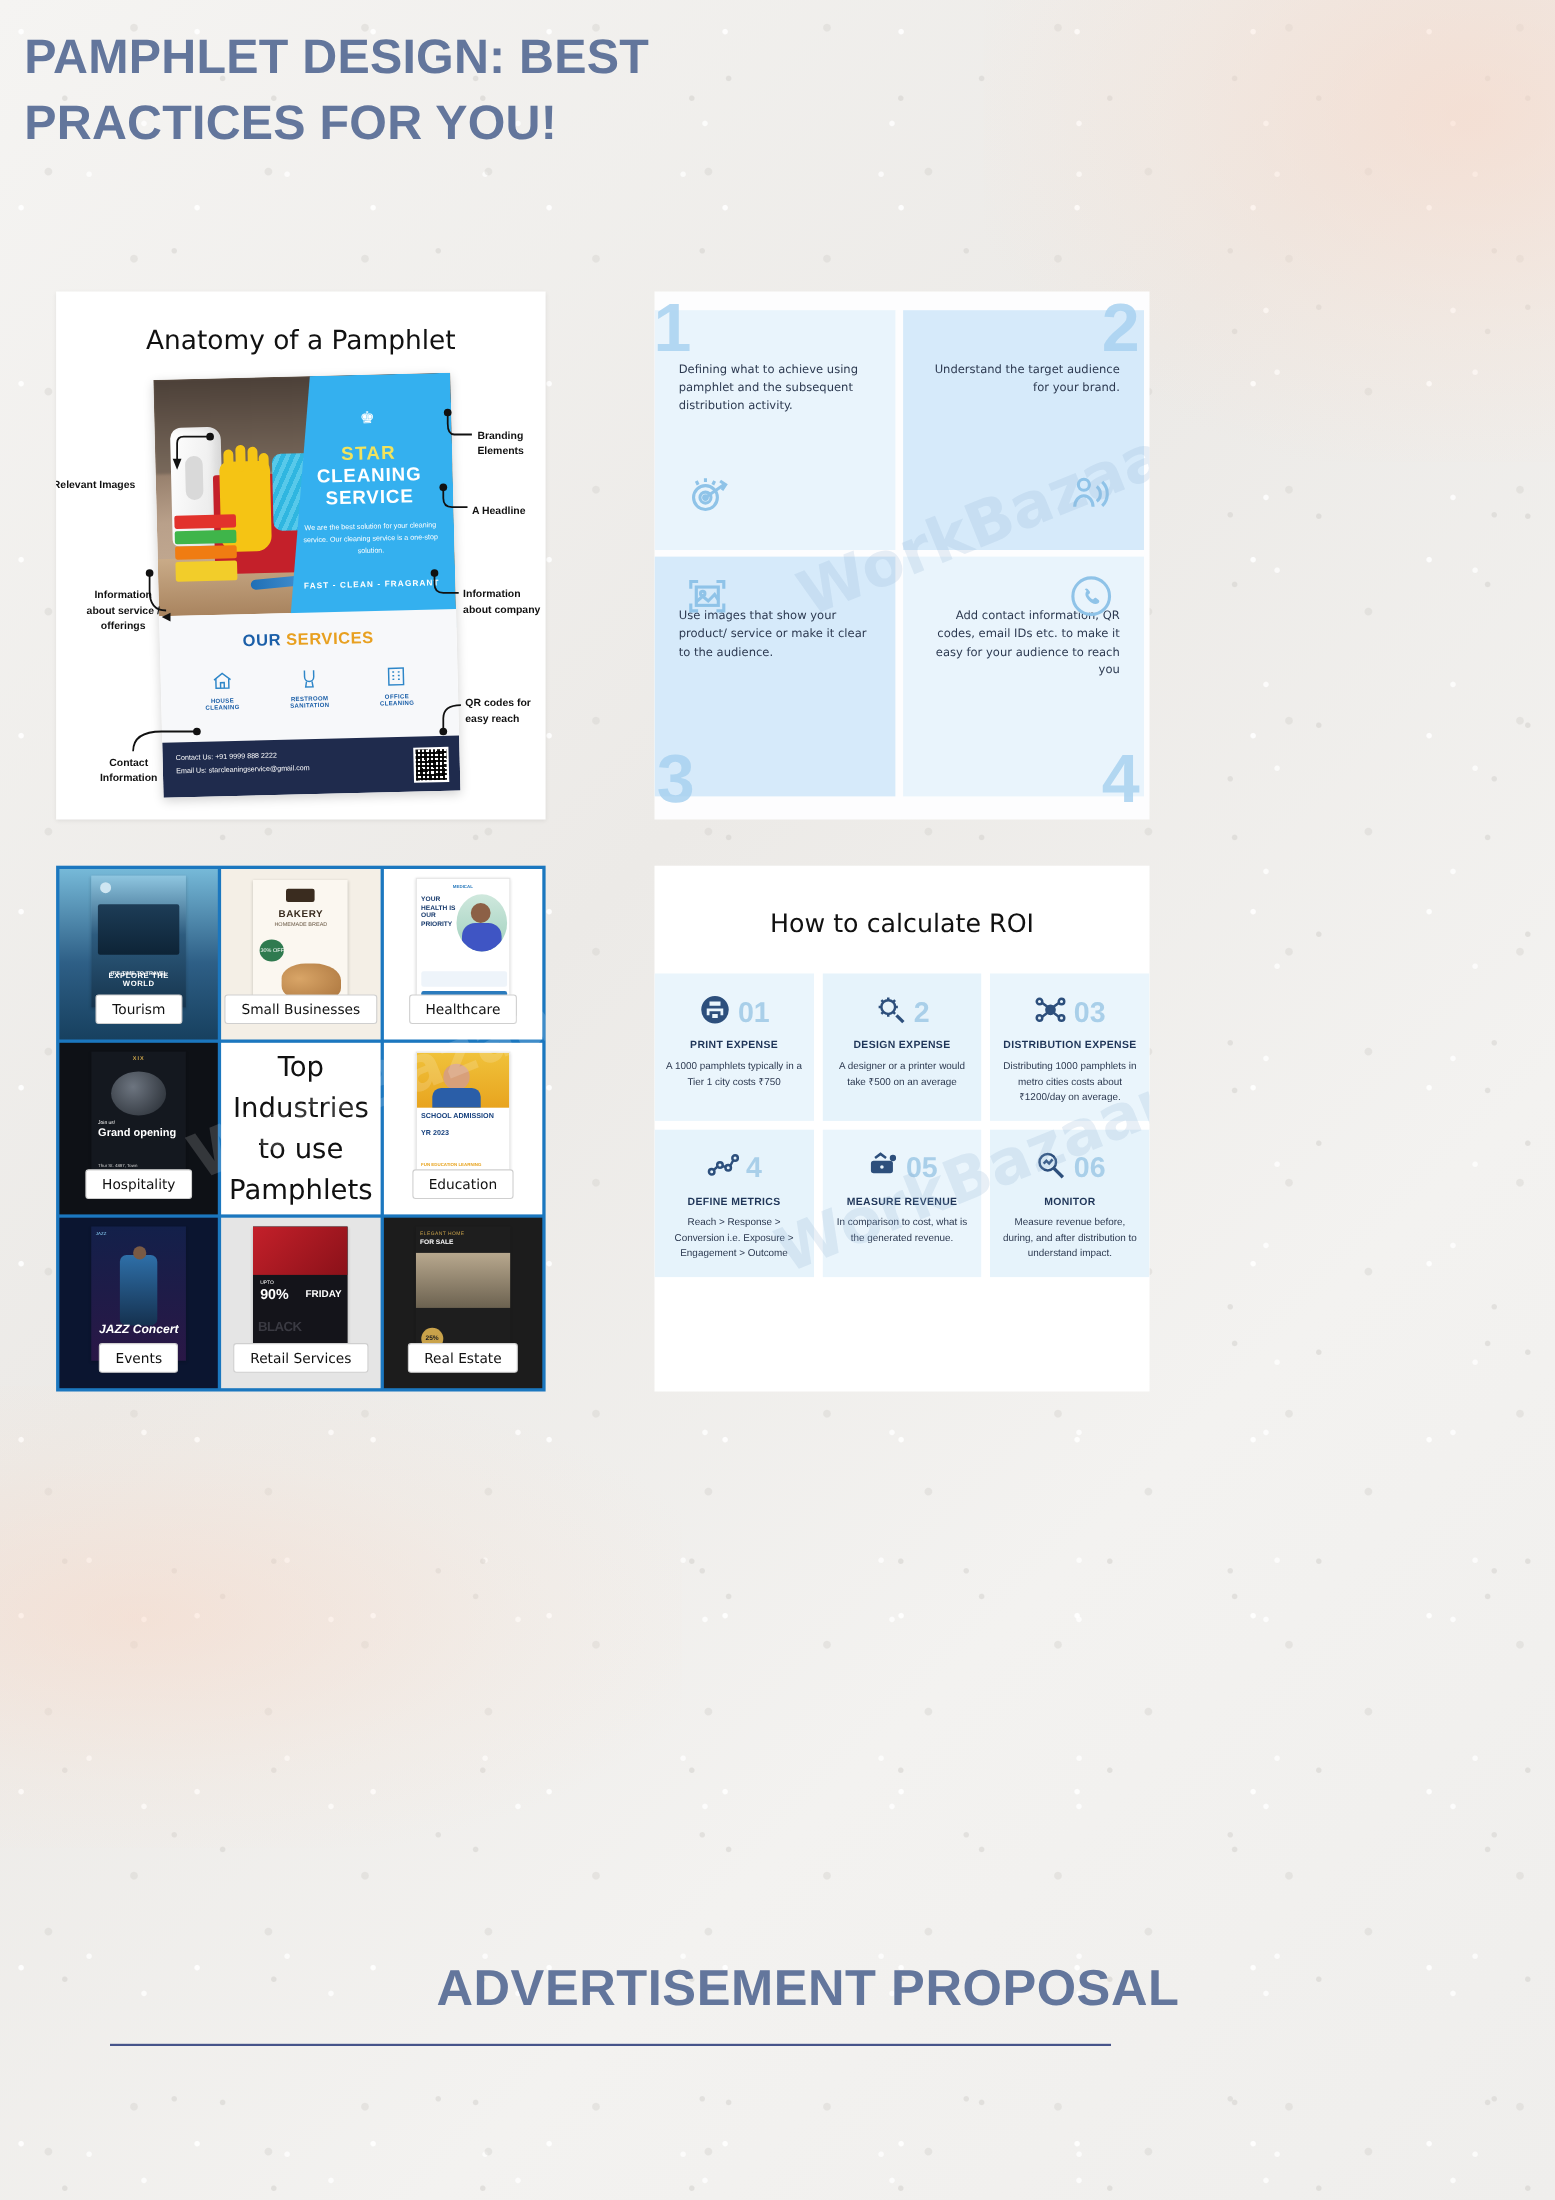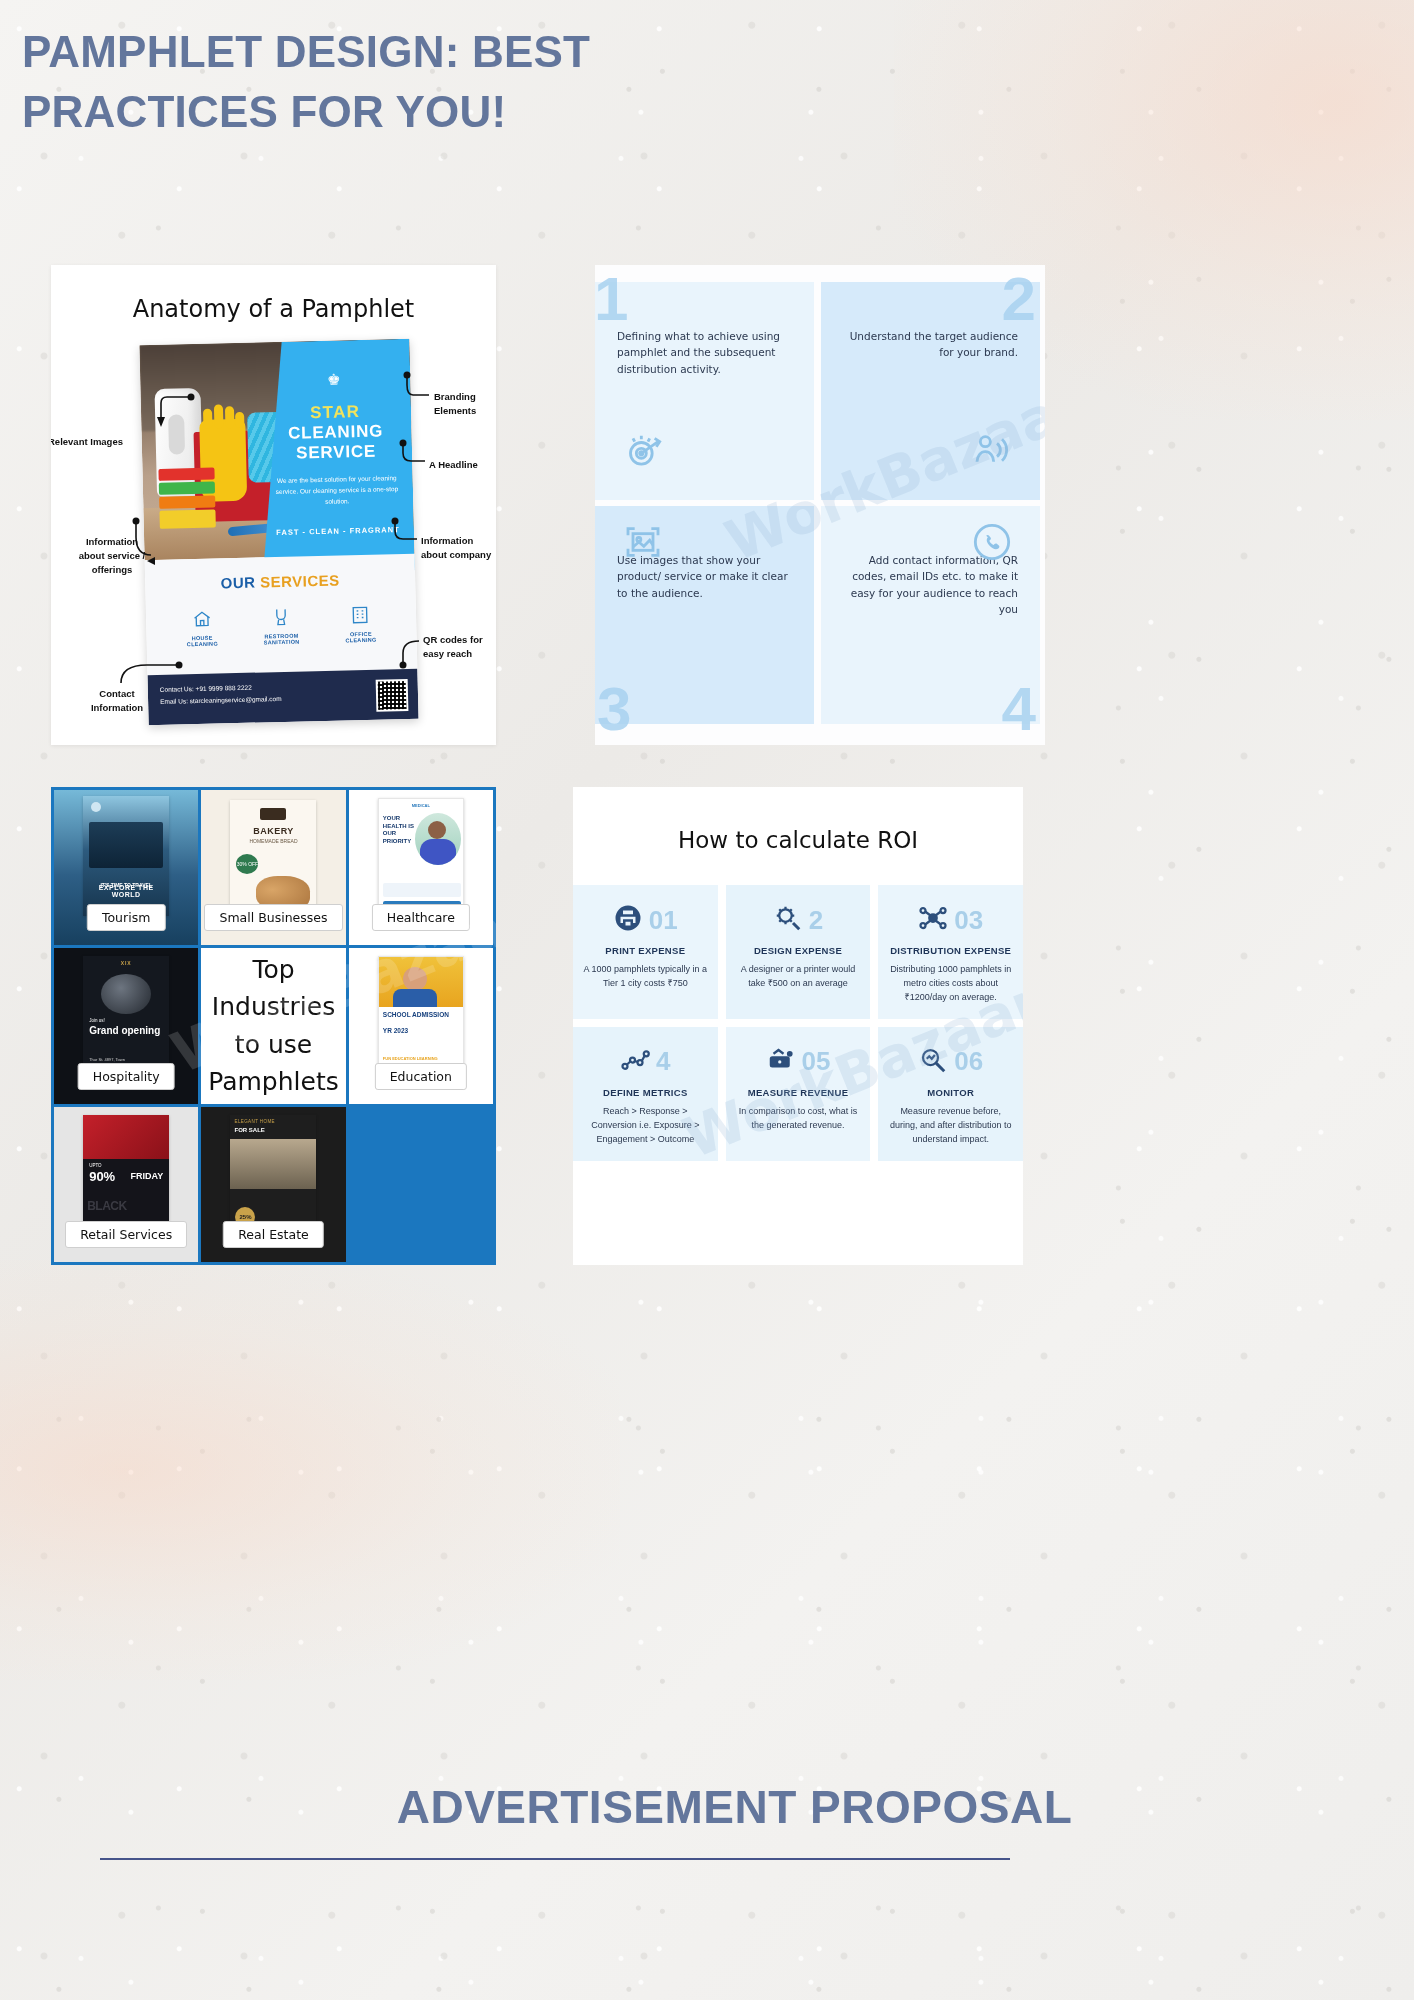--- a/index.html
+++ b/index.html
@@ -40,21 +40,21 @@
     position:absolute; left:22px; top:22px; width:760px;
     font-size:44px; font-weight:bold; line-height:1.36;
     color:#63769c; letter-spacing:.2px;
   }
 
   
   .panel{ position:absolute; background:#fff; overflow:hidden; }
   .p1{ left:51px; top:265px; width:445px; height:480px; box-shadow:0 1px 4px rgba(0,0,0,.07); }
   .p2{ left:595px; top:265px; width:450px; height:480px; background:#fdfdfe; }
   .p3{ left:51px; top:787px; width:445px; height:478px; background:#1b77bf; }
-  .p4{ left:573px; top:787px; width:450px; height:478px; }
+  .p4{ left:595px; top:787px; width:450px; height:478px; }
 
   
   .p1-title{
     position:absolute; left:0; top:30px; width:100%;
     text-align:center; font-size:24px; color:#111; font-weight:400;
     font-family:"DejaVu Sans", sans-serif;
   }
   .flyer{
     position:absolute; left:93px; top:77px; width:270px; height:380px;
     transform:rotate(-1.4deg); box-shadow:0 3px 10px rgba(0,0,0,.18);
@@ -437,20 +437,29 @@
           <div style="position:absolute;left:14px;top:32px;width:44px;height:18px;background:#2a5ea8;border-radius:8px 8px 0 0"></div>
         </div>
         <div style="position:absolute;left:4px;top:54px;font-size:6.5px;font-weight:bold;color:#16407d;line-height:1.2">SCHOOL ADMISSION</div>
         <div style="position:absolute;left:4px;top:70px;font-size:6.5px;font-weight:bold;color:#16407d">YR 2023</div>
         <div style="position:absolute;left:4px;bottom:16px;font-size:4px;color:#e8a41f;font-weight:bold">FUN EDUCATION LEARNING</div>
         <div style="position:absolute;left:0;bottom:0;width:100%;height:10px;background:#16407d"></div>
       </div>
       <div class="ind-chip">Education</div>
     </div>
 
+    <div class="ind" style="background:#0b1530">
+      <div class="mini" style="background:linear-gradient(180deg,#13204a,#2a1746);top:8px;height:122px">
+        <div style="position:absolute;left:4px;top:4px;font-size:4px;color:#8fd8ff">JAZZ</div>
+        <div style="position:absolute;left:26px;top:26px;width:34px;height:64px;background:linear-gradient(180deg,#2e6fa8,#15314f);border-radius:6px"></div>
+        <div style="position:absolute;left:38px;top:18px;width:12px;height:12px;border-radius:50%;background:#7a5a44"></div>
+        <div style="position:absolute;left:0;bottom:22px;width:100%;text-align:center;font-size:11px;font-weight:bold;color:#fff;font-style:italic">JAZZ Concert</div>
+      </div>
+      <div class="ind-chip">Events</div>
+    </div>
 
     <div class="ind" style="background:#e5e5e5">
       <div class="mini" style="background:#14141a;top:8px;height:122px">
         <div style="position:absolute;left:0;top:0;width:100%;height:44px;background:linear-gradient(135deg,#c4202a,#8a1119)"></div>
         <div style="position:absolute;left:6px;top:48px;font-size:4.5px;color:#fff">UPTO</div>
         <div style="position:absolute;left:6px;top:54px;font-size:13px;font-weight:bold;color:#fff">90%</div>
         <div style="position:absolute;right:6px;top:56px;font-size:9px;font-weight:bold;color:#fff">FRIDAY</div>
         <div style="position:absolute;left:4px;bottom:24px;font-size:12px;font-weight:bold;color:#3a3a42;letter-spacing:-.5px">BLACK</div>
       </div>
       <div class="ind-chip">Retail Services</div>

